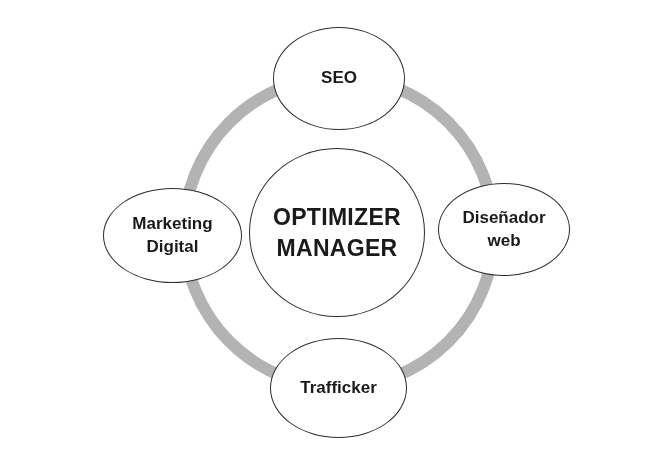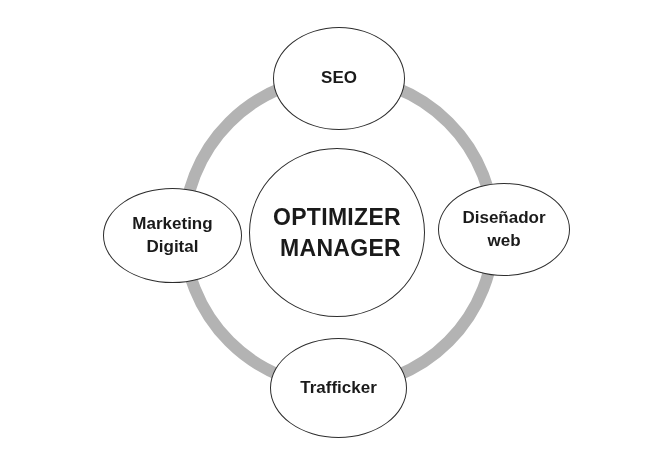--- a/index.html
+++ b/index.html
@@ -52,21 +52,20 @@
     left: 249px;
     top: 148px;
     width: 176px;
     height: 169px;
     border-width: 1.2px;
   }
   .node-center .node-label {
     font-size: 23px;
     letter-spacing: 0.3px;
     line-height: 1.32;
-    text-align: right;
   }
   .node-satellite .node-label {
     font-size: 17px;
   }
   .node-top    { left: 273px; top: 27px;  width: 132px; height: 103px; }
   .node-right  { left: 438px; top: 183px; width: 132px; height: 93px;  }
   .node-bottom { left: 270px; top: 338px; width: 137px; height: 100px; }
   .node-left   { left: 103px; top: 188px; width: 139px; height: 95px;  }
 </style>
 </head>

